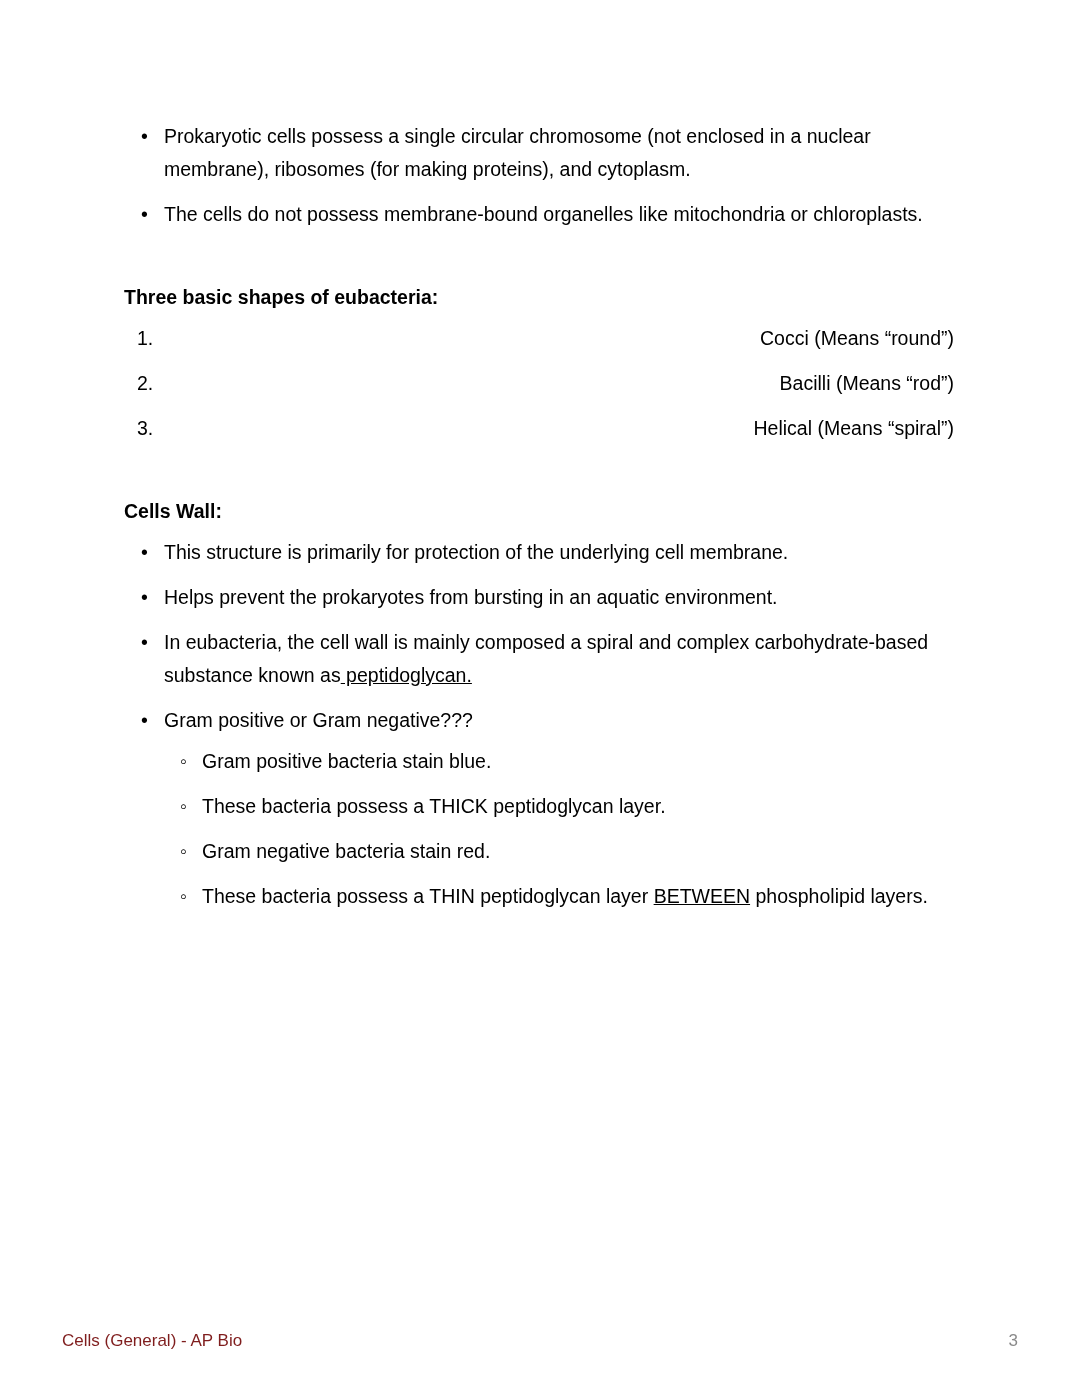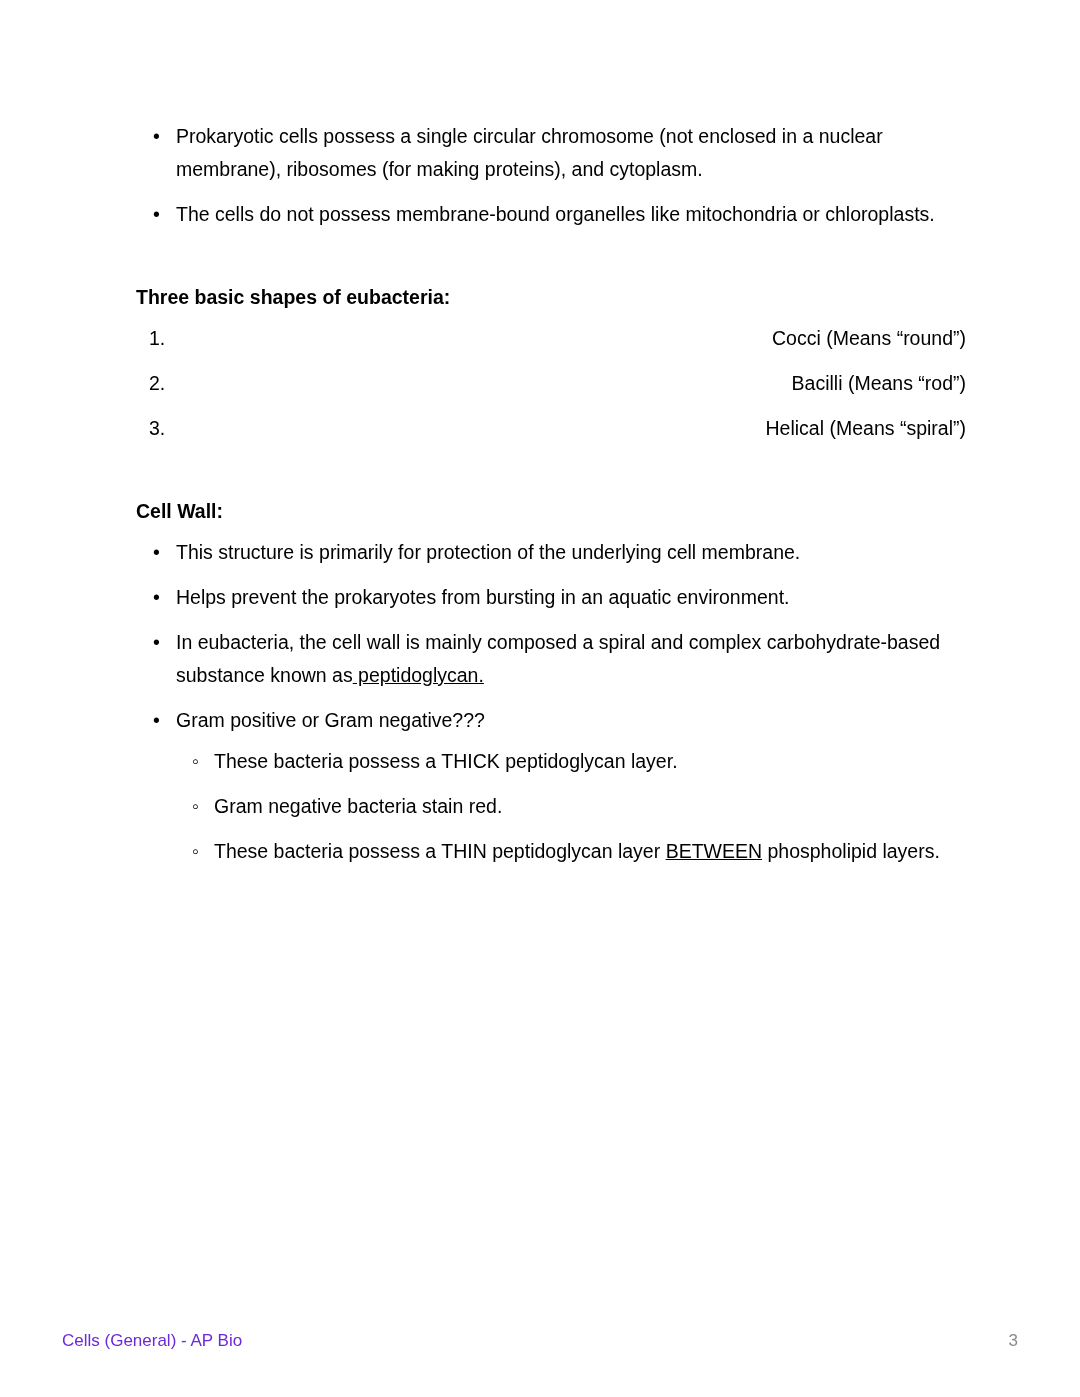--- a/index.html
+++ b/index.html
@@ -18,21 +18,21 @@
   .page {
     position: absolute;
     top: 0;
     left: 0;
     width: 1080px;
     height: 1397px;
     background: #fff;
   }
   .content {
     position: absolute;
-    left: 136px;
+    left: 124px;
     top: 120px;
     width: 830px;
   }
   ul.bullets {
     list-style: none;
     margin: 0;
     padding: 0;
   }
   ul.bullets > li {
     position: relative;
@@ -107,21 +107,21 @@
     position: absolute;
     left: 62px;
     right: 62px;
     bottom: 46px;
     display: flex;
     justify-content: space-between;
     align-items: baseline;
     font-size: 17px;
     color: #8a8a8a;
   }
-  .footer-left { color: #6d28d9; }
+  .footer-left { color: #7f1d1d; }
   .footer-right { color: #8a8a8a; }
 </style>
 </head>
 <body>
 
 <div class="page">
   <div class="content">
 
     <ul class="bullets">
       <li>Prokaryotic cells possess a single circular chromosome (not enclosed in a nuclear membrane), ribosomes (for making proteins), and cytoplasm.</li>
@@ -133,31 +133,32 @@
     <div class="section-heading">Three basic shapes of eubacteria:</div>
 
     <ol class="numbered">
       <li>Cocci (Means “round”)</li>
       <li>Bacilli (Means “rod”)</li>
       <li>Helical (Means “spiral”)</li>
     </ol>
 
     <div class="gap-lg"></div>
 
-    <div class="section-heading">Cell Wall:</div>
+    <div class="section-heading">Cells Wall:</div>
 
     <ul class="bullets">
       <li>This structure is primarily for protection of the underlying cell membrane.</li>
       <li>Helps prevent the prokaryotes from bursting in an aquatic environment.</li>
       <li>
         <span>In eubacteria, the cell wall is mainly composed a spiral and complex carbohydrate-based substance known as</span><span class="u"> peptidoglycan.</span>
       </li>
       <li>
         <span>Gram positive or Gram negative???</span>
         <ul class="sub-bullets">
+          <li>Gram positive bacteria stain blue.</li>
           <li>These bacteria possess a THICK peptidoglycan layer.</li>
           <li>Gram negative bacteria stain red.</li>
           <li>
             <span>These bacteria possess a THIN peptidoglycan layer </span><span class="u">BETWEEN</span><span> phospholipid layers.</span>
           </li>
         </ul>
       </li>
     </ul>
 
   </div>

